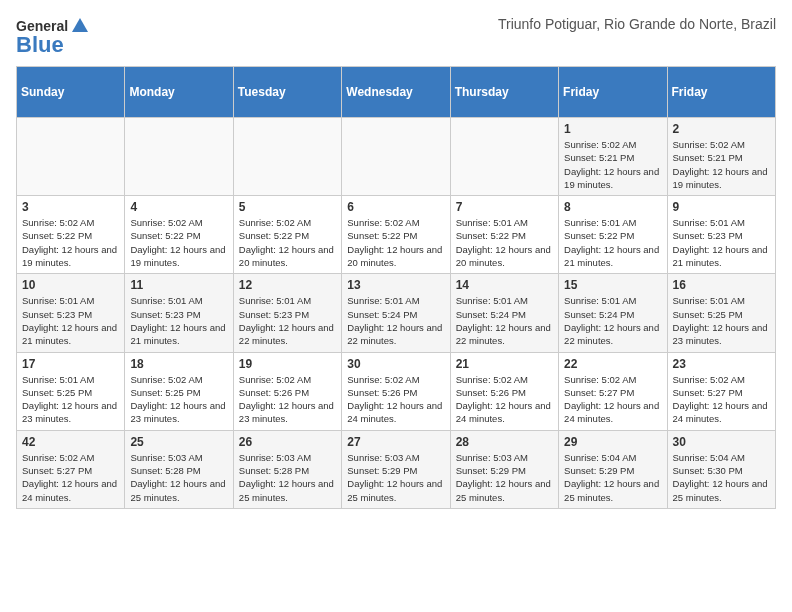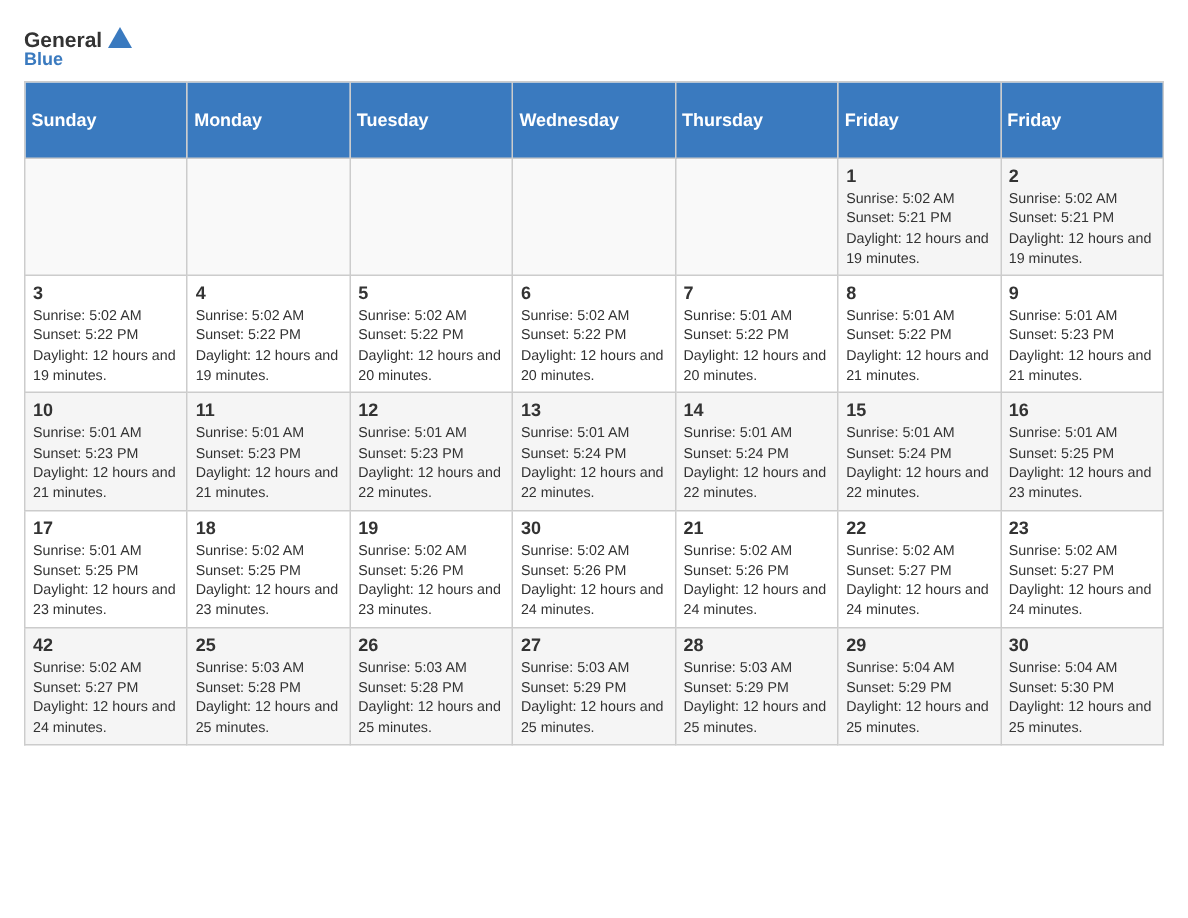--- a/index.html
+++ b/index.html
@@ -85,23 +85,24 @@
 <body>
 
 <div class="header">
   <div class="logo">
     <div class="logo-text">
       <span style="font-size:14px;font-weight:bold;color:#333;">General</span>
       <svg width="20" height="20" viewBox="0 0 20 20" style="margin: 0 2px;">
         <polygon points="10,2 18,16 2,16" fill="#3a7abf"></polygon>
       </svg>
     </div>
-    <span style="font-size:12px;font-weight:bold;color:#3a7abf;margin-top:-4px;">Blue</span>
+    <span style="font-size:22px;font-weight:bold;color:#3a7abf;margin-top:-4px;">Blue</span>
   </div>
   <div class="title-block">
+    <div class="subtitle">Triunfo Potiguar, Rio Grande do Norte, Brazil</div>
   </div>
 </div>
 
 <table class="calendar">
   <thead>
     <tr>
     <th>Sunday</th>
         <th>Monday</th>
         <th>Tuesday</th>
         <th>Wednesday</th>

